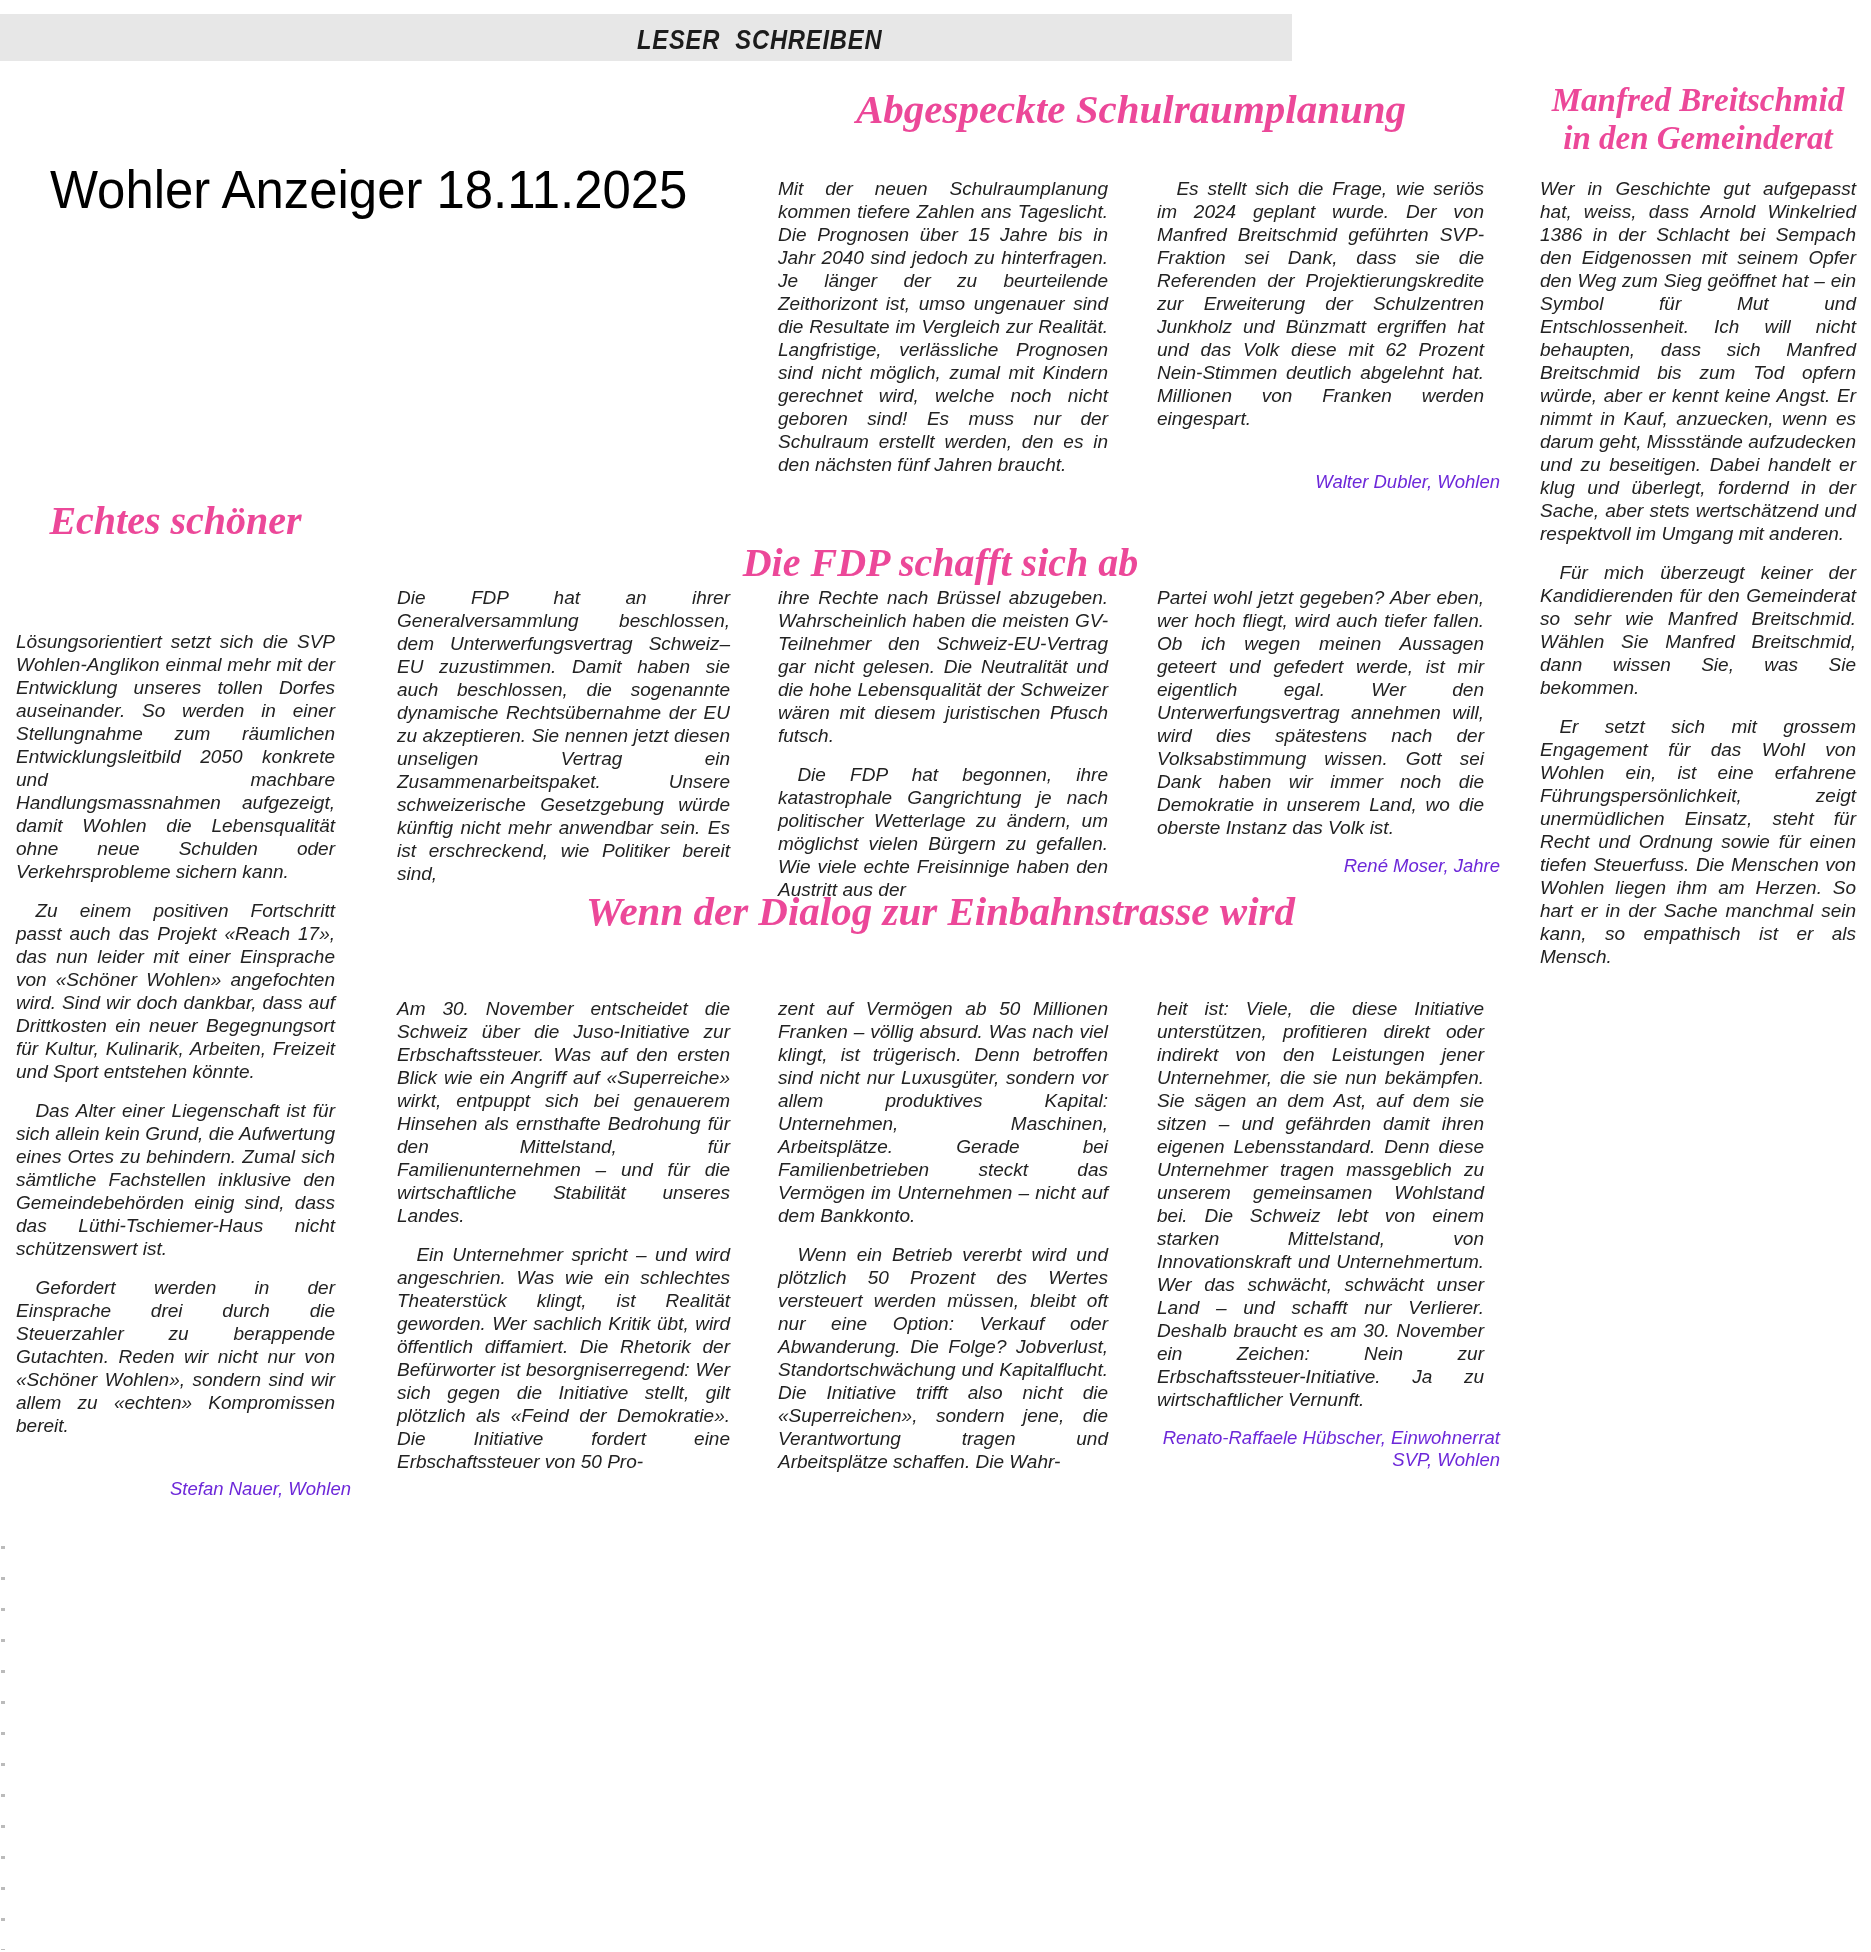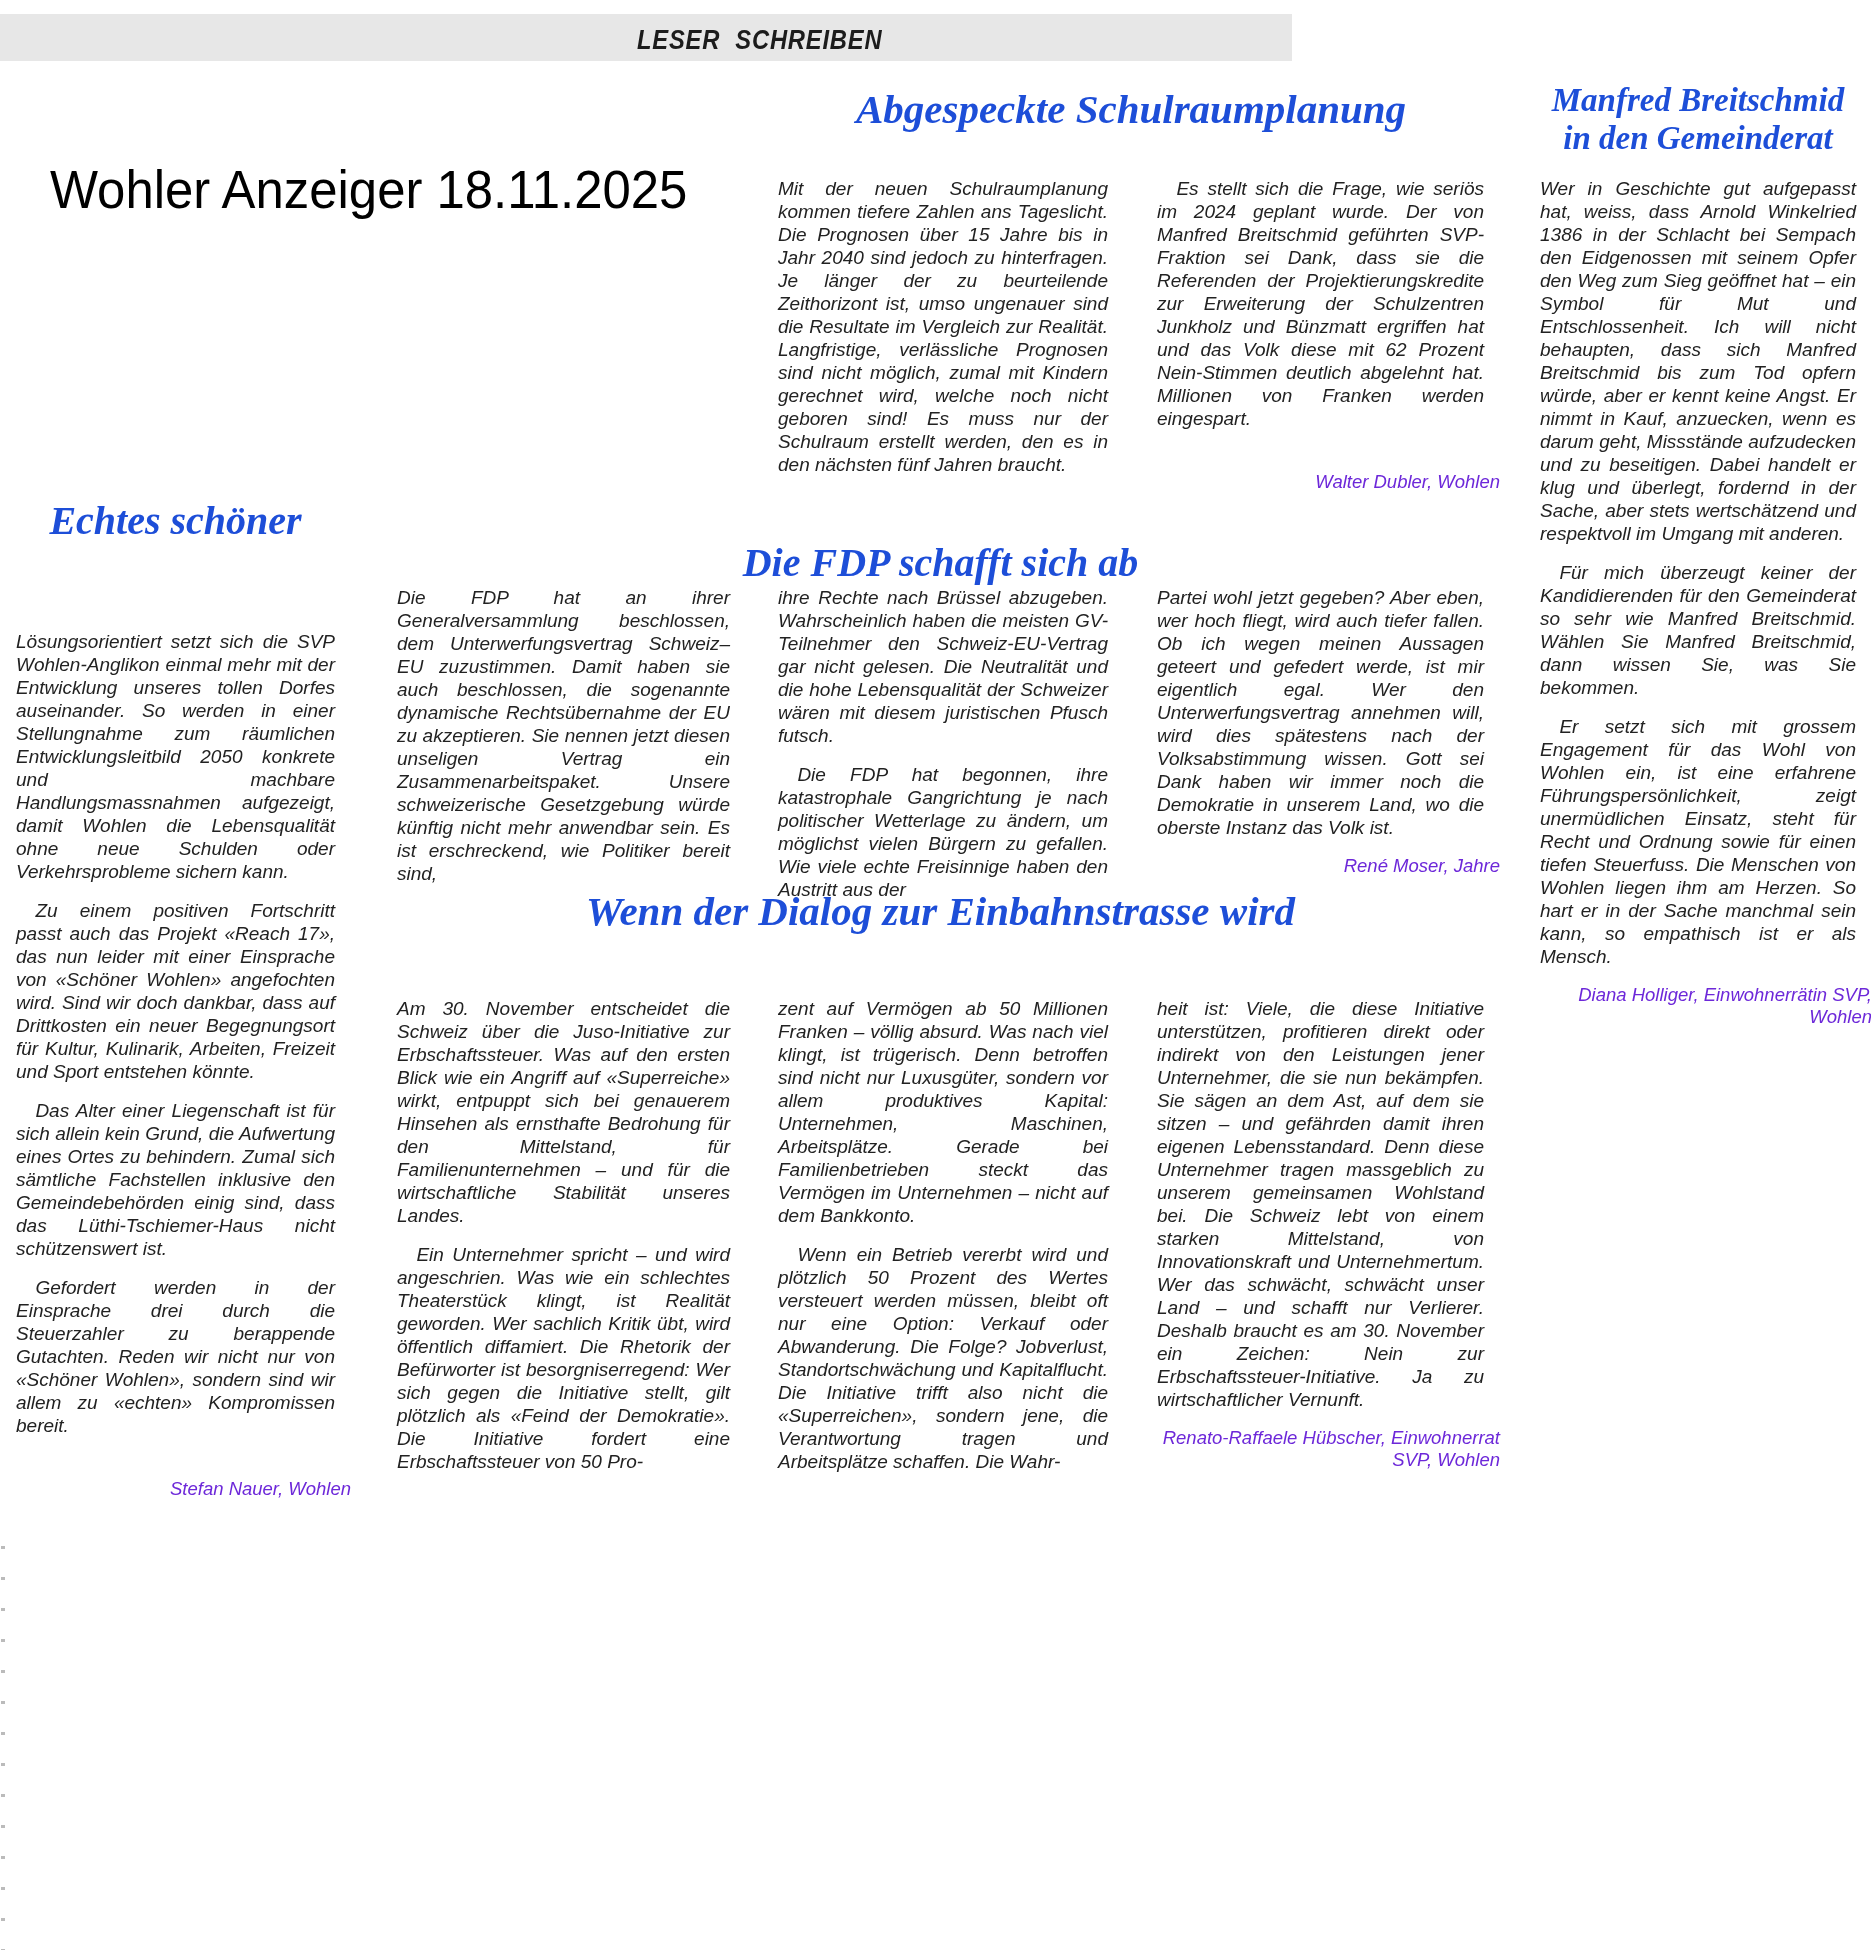--- a/index.html
+++ b/index.html
@@ -16,21 +16,21 @@
     transform:scaleX(0.88);transform-origin:left top;white-space:nowrap;
   }
   
   .masthead{
     left:50px;top:159px;font-size:53px;color:#000;white-space:nowrap;
     transform:scaleX(0.96);transform-origin:left top;letter-spacing:0px;
   }
   
   .headline{
     font-family:"Liberation Serif",serif;font-weight:bold;font-style:italic;
-    text-align:center;color:#1d4ed8;line-height:1.16;
+    text-align:center;color:#ec4899;line-height:1.16;
   }
   .h-a1{left:762px;top:86px;width:738px;font-size:41px;}
   .h-a2{left:1524px;top:81px;width:348px;font-size:33px;}
   .h-a3{left:0px;top:498px;width:351px;font-size:40px;font-style:italic;}
   .h-a4{left:381px;top:496px;width:1119px;font-size:40px;margin-top:44px;}
   .h-a5{left:381px;top:888px;width:1119px;font-size:41px;}
   
   .bodycol{
     font-style:italic;font-size:19px;line-height:23px;text-align:justify;
     hyphens:auto;-webkit-hyphens:auto;color:#222;
@@ -75,21 +75,20 @@
 </div>
 
 <div class="abs headline h-a2">
   <div>Manfred Breitschmid</div>
   <div>in den Gemeinderat</div>
 </div>
 <div class="abs bodycol c5 top-a12">
   <p>Wer in Geschichte gut aufgepasst hat, weiss, dass Arnold Winkelried 1386 in der Schlacht bei Sempach den Eidgenossen mit seinem Opfer den Weg zum Sieg geöffnet hat – ein Symbol für Mut und Entschlossenheit. Ich will nicht behaupten, dass sich Manfred Breitschmid bis zum Tod opfern würde, aber er kennt keine Angst. Er nimmt in Kauf, anzuecken, wenn es darum geht, Missstände aufzudecken und zu beseitigen. Dabei handelt er klug und überlegt, fordernd in der Sache, aber stets wertschätzend und respektvoll im Umgang mit anderen.</p>
   <p class="indent">Für mich überzeugt keiner der Kandidierenden für den Gemeinderat so sehr wie Manfred Breitschmid. Wählen Sie Manfred Breitschmid, dann wissen Sie, was Sie bekommen.</p>
   <p class="indent">Er setzt sich mit grossem Engagement für das Wohl von Wohlen ein, ist eine erfahrene Führungspersönlichkeit, zeigt unermüdlichen Einsatz, steht für Recht und Ordnung sowie für einen tiefen Steuerfuss. Die Menschen von Wohlen liegen ihm am Herzen. So hart er in der Sache manchmal sein kann, so empathisch ist er als Mensch.</p>
-  <div class="sig">Diana Holliger, Einwohnerrätin SVP, Wohlen</div>
 </div>
 
 <div class="abs headline h-a3">
   <div>Echtes schöner</div>
 </div>
 <div class="abs bodycol c1 top-a3">
   <p>Lösungsorientiert setzt sich die SVP Wohlen-Anglikon einmal mehr mit der Entwicklung unseres tollen Dorfes auseinander. So werden in einer Stellungnahme zum räumlichen Entwicklungsleitbild 2050 konkrete und machbare Handlungsmassnahmen aufgezeigt, damit Wohlen die Lebensqualität ohne neue Schulden oder Verkehrsprobleme sichern kann.</p>
   <p class="indent">Zu einem positiven Fortschritt passt auch das Projekt «Reach 17», das nun leider mit einer Einsprache von «Schöner Wohlen» angefochten wird. Sind wir doch dankbar, dass auf Drittkosten ein neuer Begegnungsort für Kultur, Kulinarik, Arbeiten, Freizeit und Sport entstehen könnte.</p>
   <p class="indent">Das Alter einer Liegenschaft ist für sich allein kein Grund, die Aufwertung eines Ortes zu behindern. Zumal sich sämtliche Fachstellen inklusive den Gemeindebehörden einig sind, dass das Lüthi-Tschiemer-Haus nicht schützenswert ist.</p>
   <p class="indent">Gefordert werden in der Einsprache drei durch die Steuerzahler zu berappende Gutachten. Reden wir nicht nur von «Schöner Wohlen», sondern sind wir allem zu «echten» Kompromissen bereit.</p>

